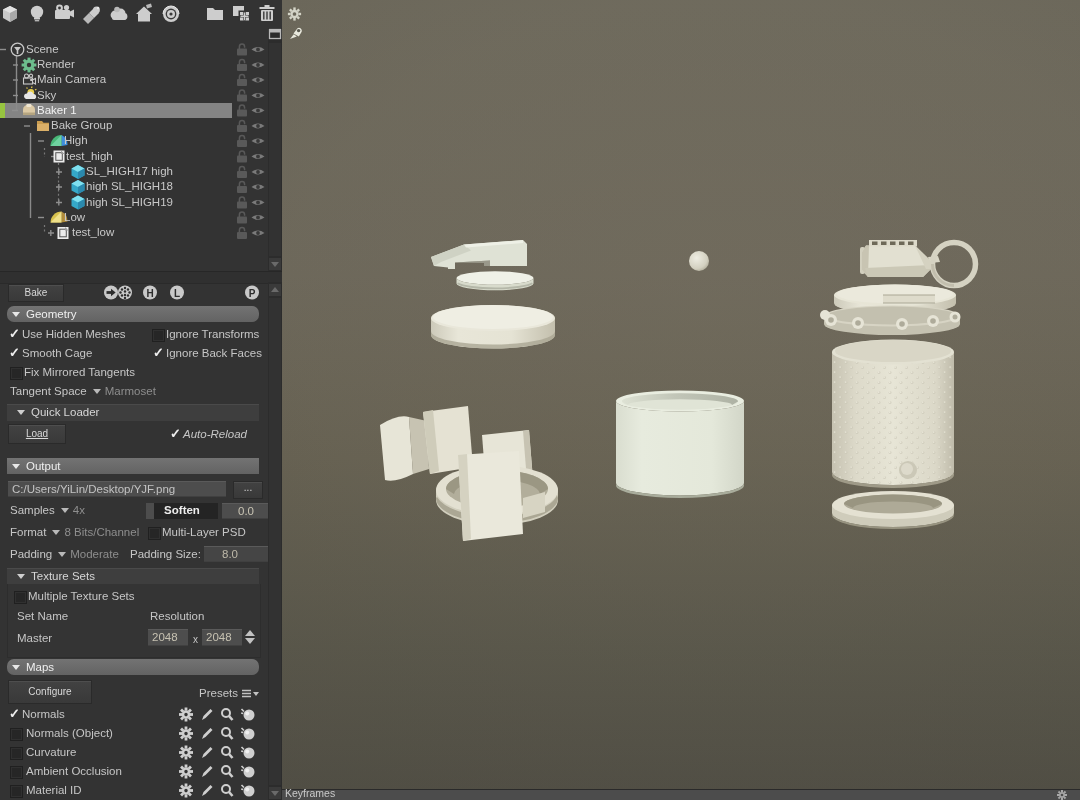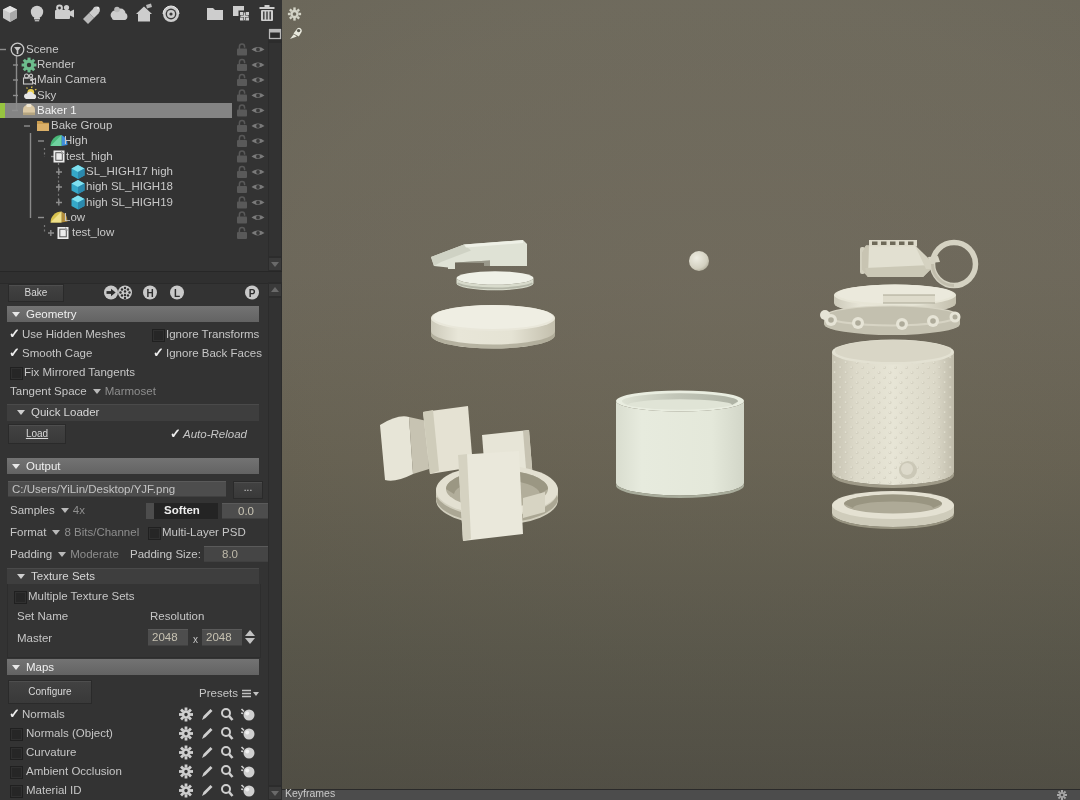--- a/index.html
+++ b/index.html
@@ -586,21 +586,21 @@
         </g>
       <g transform="translate(79,7.5)">
           <circle r="7" fill="#c9c9c9"></circle>
           <text x="0" y="4" text-anchor="middle" font-family="Liberation Sans" font-size="10" font-weight="bold" fill="#2e2e2e">L</text>
         </g>
       <g transform="translate(154,7.5)">
           <circle r="7" fill="#c9c9c9"></circle>
           <text x="0" y="4" text-anchor="middle" font-family="Liberation Sans" font-size="10" font-weight="bold" fill="#2e2e2e">P</text>
         </g>
     </svg>
-    <div class="hdr" style="top:24px;"><span class="tri"></span>Geometry</div>
+    <div class="hdr" style="top:24px;border-radius:7px;"><span class="tri"></span>Geometry</div>
     <span class="checkmark" style="left:9px;top:44px;">✓</span>
       <span class="txt" style="left:22px;top:45px;">Use Hidden Meshes</span>
     <span class="chk" style="left:152px;top:47px;"></span>
       <span class="txt" style="left:166px;top:45px;">Ignore Transforms</span>
     <span class="checkmark" style="left:9px;top:63px;">✓</span>
       <span class="txt" style="left:22px;top:64px;">Smooth Cage</span>
     <span class="checkmark" style="left:153px;top:63px;">✓</span>
       <span class="txt" style="left:166px;top:64px;">Ignore Back Faces</span>
     <span class="chk" style="left:10px;top:85px;"></span>
       <span class="txt" style="left:24px;top:83px;">Fix Mirrored Tangents</span>
@@ -631,21 +631,21 @@
     <span class="txt" style="left:17px;top:327px;">Set Name</span>
       <span class="txt" style="left:150px;top:327px;">Resolution</span>
     <span class="txt" style="left:17px;top:349px;">Master</span>
     <div class="input" style="left:148px;top:347px;width:36px;height:15px;line-height:15px;padding-left:4px;color:#c6c1b1;">2048</div>
     <span class="txt" style="left:193px;top:350px;font-size:10px;">x</span>
     <div class="input" style="left:202px;top:347px;width:36px;height:15px;line-height:15px;padding-left:4px;color:#c6c1b1;">2048</div>
     <svg class="abs" style="left:244px;top:347px;" width="12" height="16" viewBox="0 0 12 16">
         <path d="M6,1 L11,7 L1,7 Z" fill="#c2c2c2"></path>
         <path d="M6,15 L11,9 L1,9 Z" fill="#c2c2c2"></path>
       </svg>
-    <div class="hdr" style="top:377px;"><span class="tri"></span>Maps</div>
+    <div class="hdr" style="top:377px;border-radius:7px;"><span class="tri"></span>Maps</div>
     <div class="btn" style="left:8px;top:398px;width:82px;height:22px;line-height:22px;">Configure</div>
     <span class="txt" style="left:199px;top:404px;">Presets</span>
     <svg class="abs" style="left:242px;top:407px;" width="18" height="10" viewBox="0 0 18 10">
         <path d="M0,1.5 h9 M0,4.5 h9 M0,7.5 h9" stroke="#c2c2c2" stroke-width="1.6"></path>
         <path d="M11,3 L17,3 L14,7 Z" fill="#c2c2c2"></path>
       </svg>
     <span class="checkmark" style="left:9px;top:424px;">✓</span>
       <span class="txt" style="left:22px;top:425px;">Normals</span>
     <svg class="abs" style="left:178px;top:425px;" width="82" height="15" viewBox="0 0 82 15">
       <g transform="translate(8,7.5)" fill="#cfcfcf">

